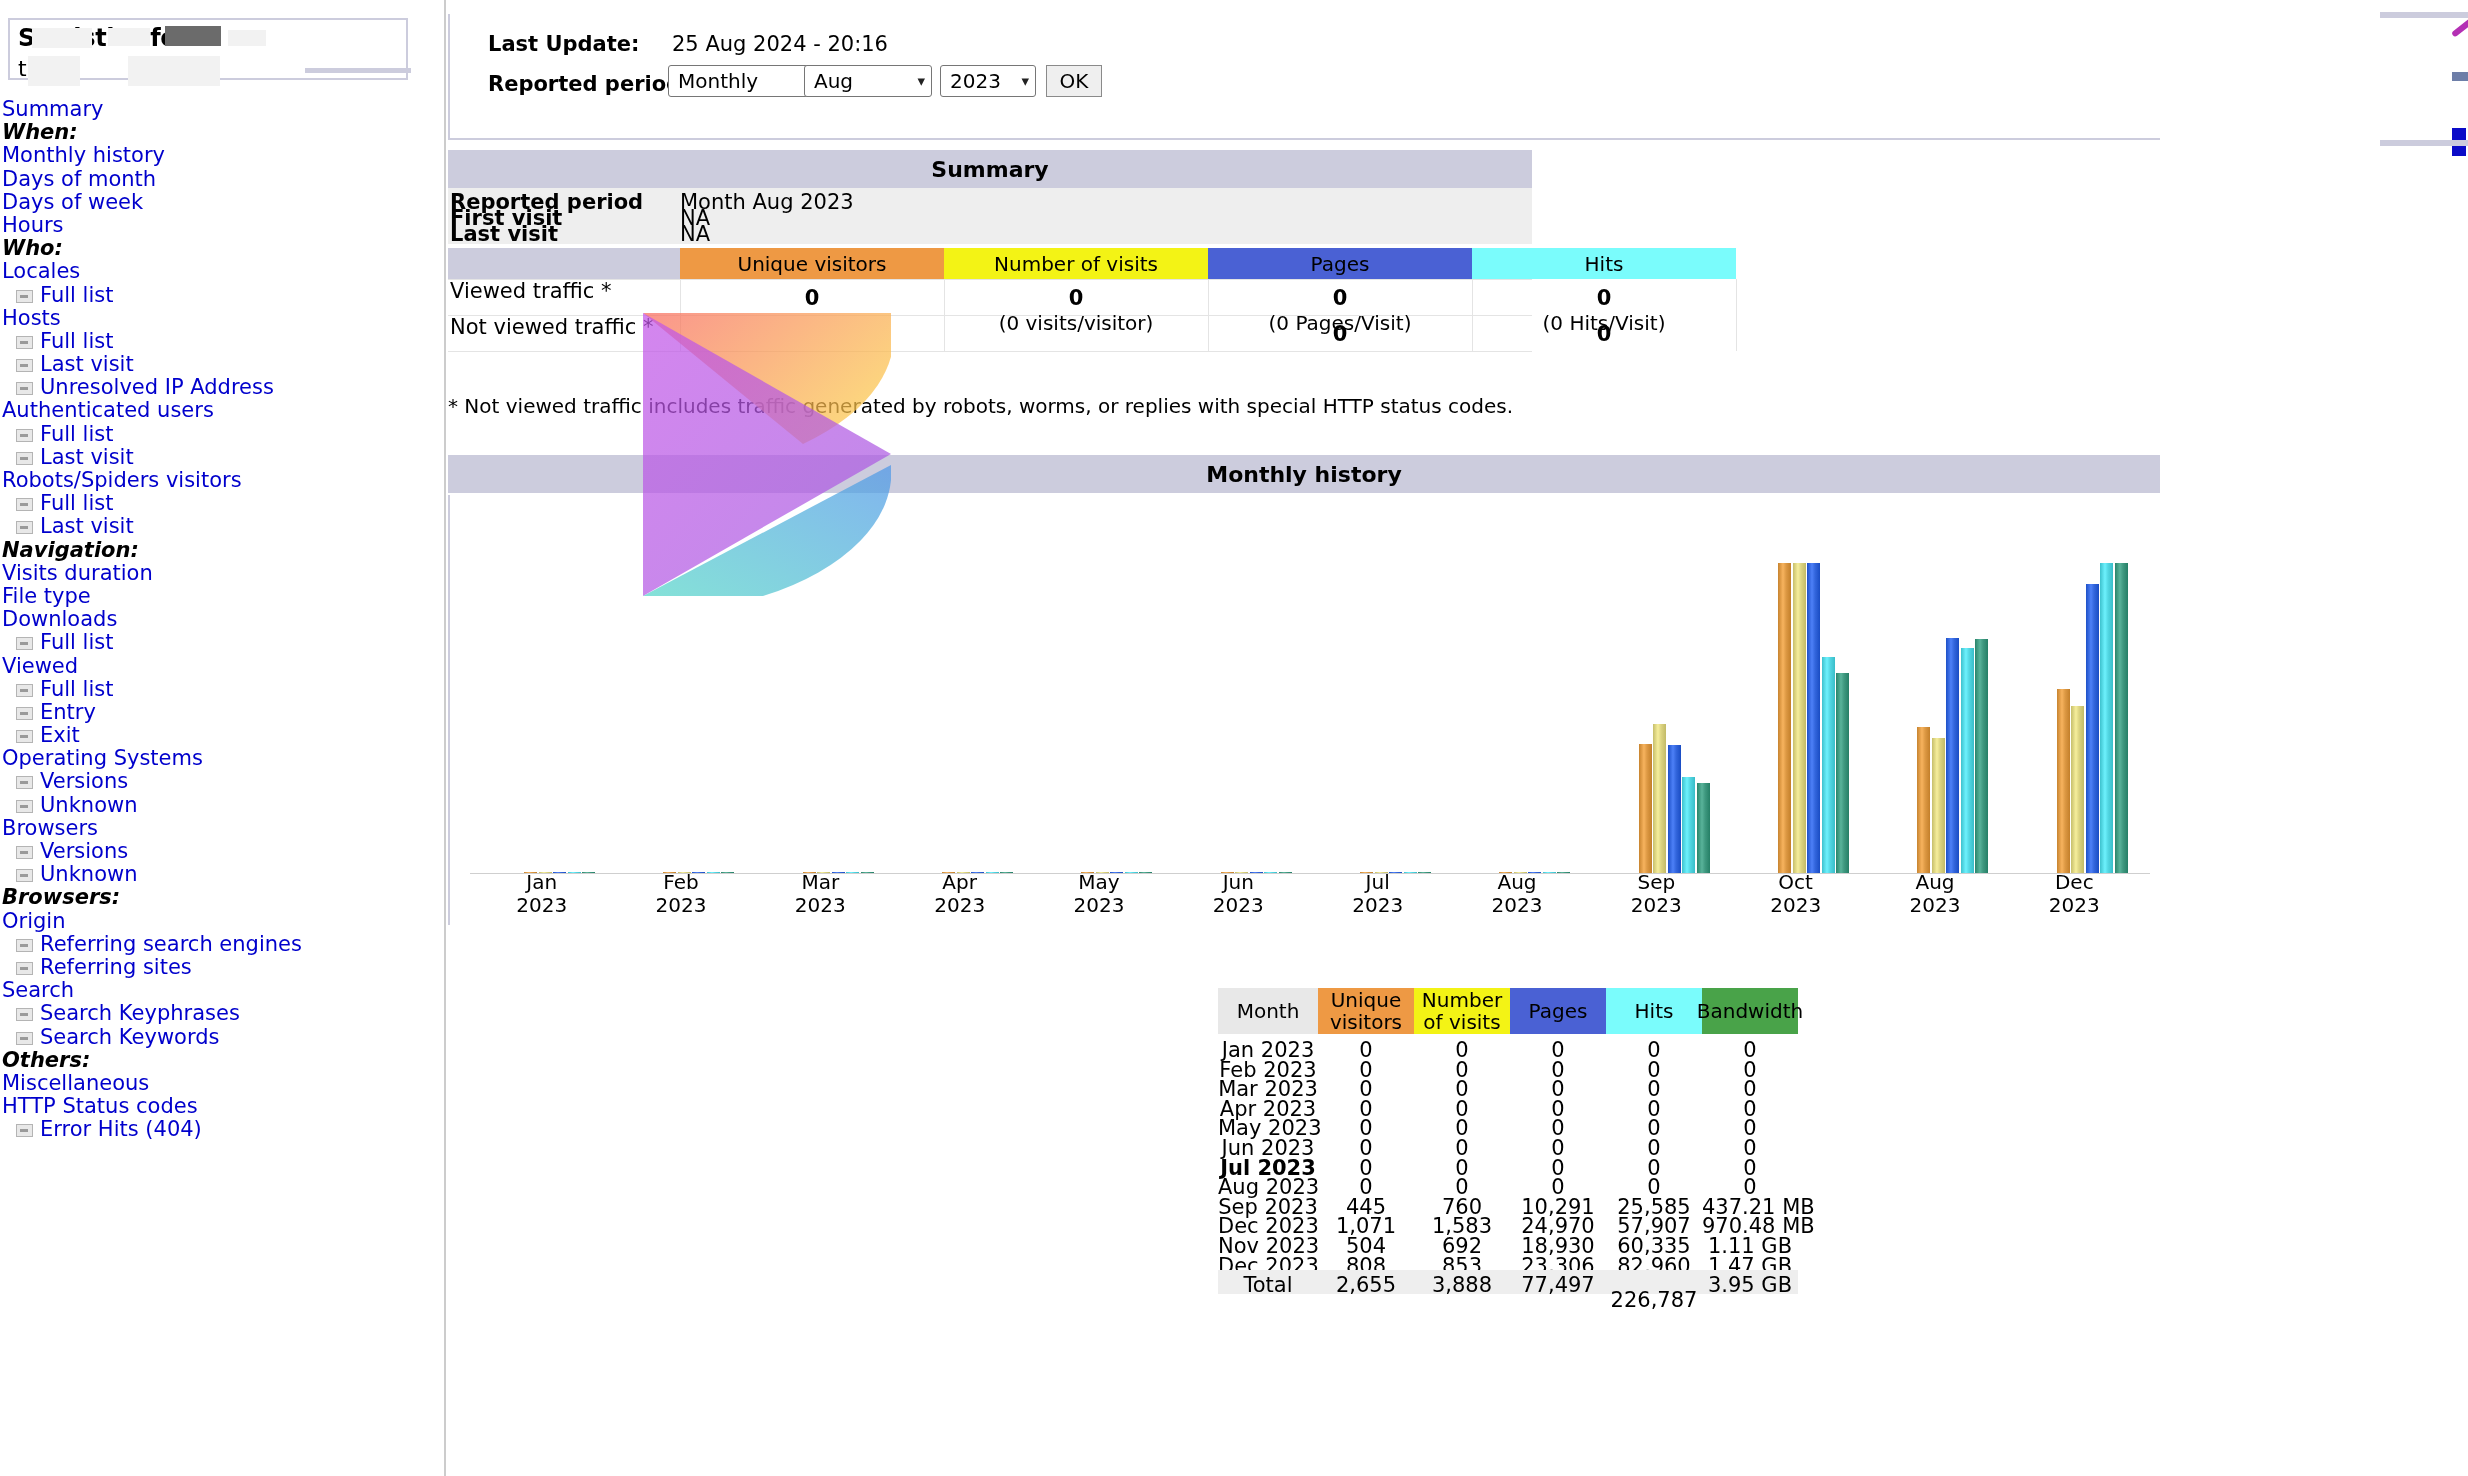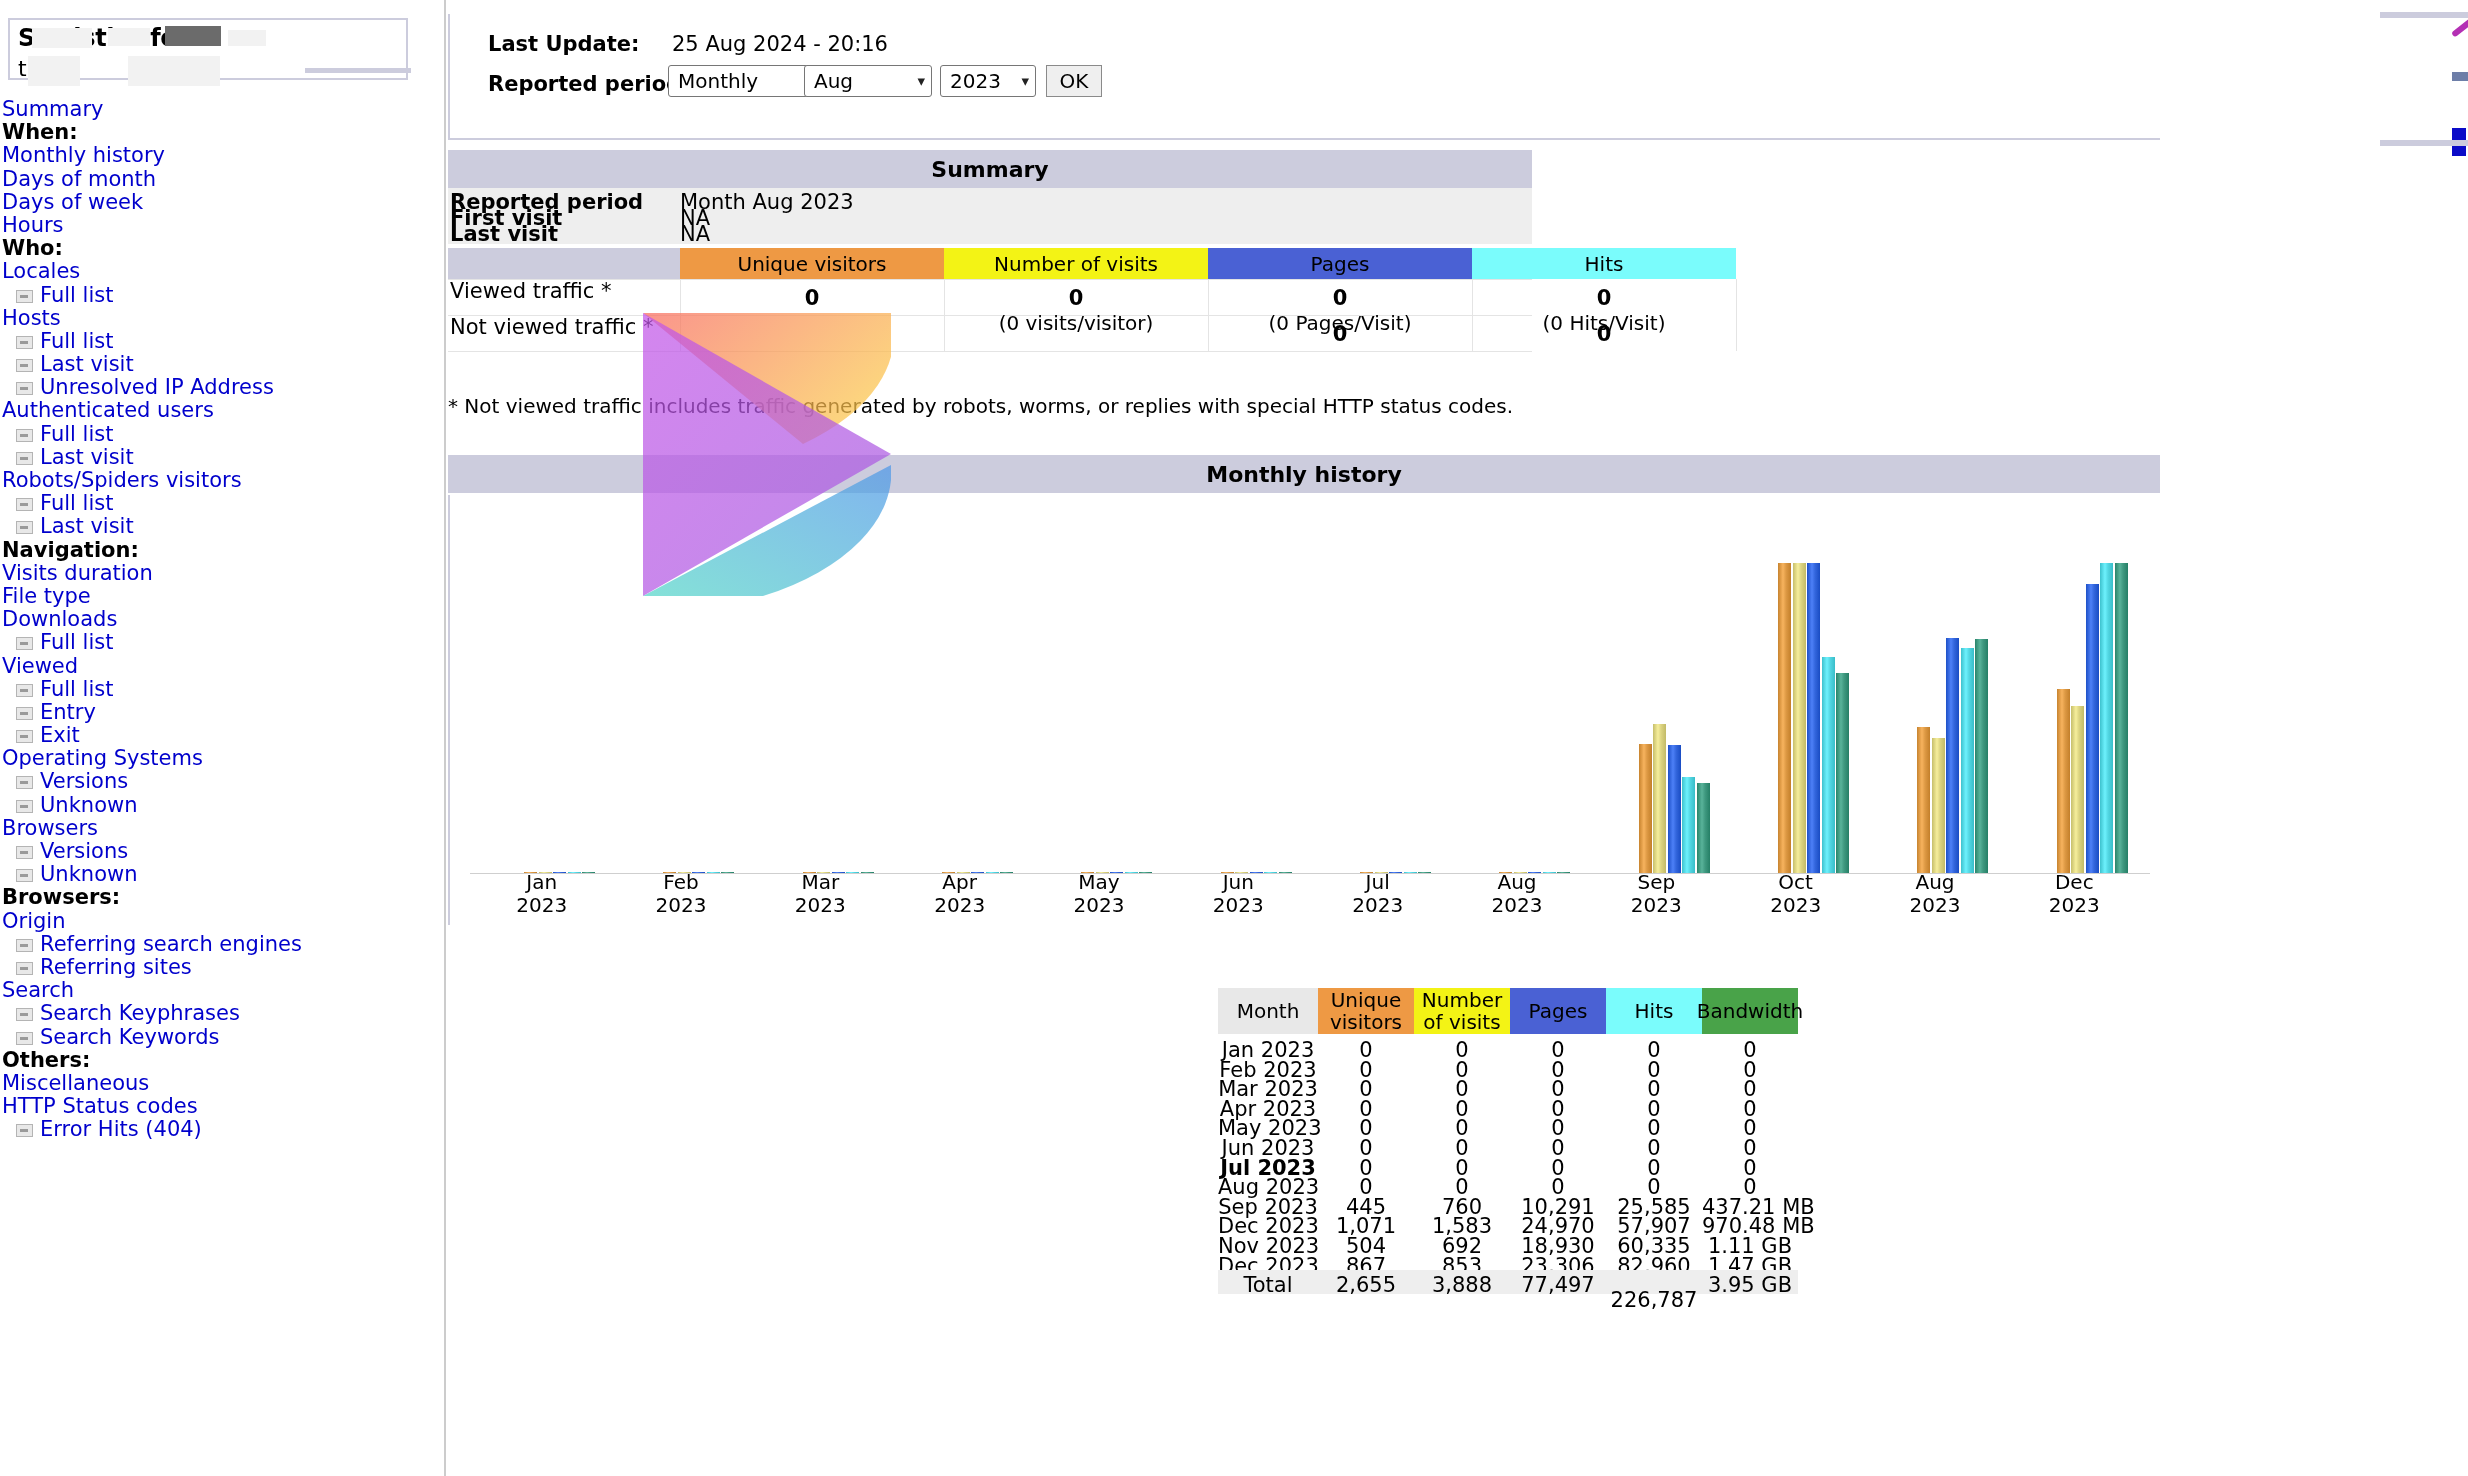--- a/index.html
+++ b/index.html
@@ -42,21 +42,21 @@
 
   #navlist {
     position: absolute; left: 0; top: 98px;
     width: 446px;
   }
   .nav-row {
     height: 23.2px; line-height: 23.2px;
     font-size: 21px; white-space: nowrap;
     padding-left: 2px;
   }
-  .nav-head { font-weight: bold; color: #000000; }
+  .nav-head { font-weight: bold; color: #000000; font-style: italic; }
   .nav-link { color: #0000cc; cursor: pointer; }
   .nav-sub { padding-left: 16px; }
   .mini-icon {
     display: inline-block; width: 17px; height: 13px;
     border: 1px solid #b4b4b4; background: #e8e8e8;
     vertical-align: -1px; margin-right: 7px; position: relative;
   }
   .mini-icon::after {
     content: ""; position: absolute; left: 3px; top: 4px;
     width: 8px; height: 3px; background: #9a9a9a;
@@ -512,21 +512,21 @@
           <div class="dt-cell" style="left: 292px; top: 226.4px; width: 96px;">24,970</div>
           <div class="dt-cell" style="left: 388px; top: 226.4px; width: 96px;">57,907</div>
           <div class="dt-cell" style="left: 484px; top: 226.4px; width: 96px;">970.48 MB</div>
           <div class="dt-cell" style="left: 0px; top: 246px; width: 100px;">Nov 2023</div>
           <div class="dt-cell" style="left: 100px; top: 246px; width: 96px;">504</div>
           <div class="dt-cell" style="left: 196px; top: 246px; width: 96px;">692</div>
           <div class="dt-cell" style="left: 292px; top: 246px; width: 96px;">18,930</div>
           <div class="dt-cell" style="left: 388px; top: 246px; width: 96px;">60,335</div>
           <div class="dt-cell" style="left: 484px; top: 246px; width: 96px;">1.11 GB</div>
           <div class="dt-cell" style="left: 0px; top: 265.6px; width: 100px;">Dec 2023</div>
-          <div class="dt-cell" style="left: 100px; top: 265.6px; width: 96px;">867</div>
+          <div class="dt-cell" style="left: 100px; top: 265.6px; width: 96px;">808</div>
           <div class="dt-cell" style="left: 196px; top: 265.6px; width: 96px;">853</div>
           <div class="dt-cell" style="left: 292px; top: 265.6px; width: 96px;">23,306</div>
           <div class="dt-cell" style="left: 388px; top: 265.6px; width: 96px;">82,960</div>
           <div class="dt-cell" style="left: 484px; top: 265.6px; width: 96px;">1.47 GB</div>
           <div class="dt-total-bg" style="left: 0px; top: 282.2px; width: 580px; height: 24px;"></div>
           <div class="dt-cell" style="left: 0px; top: 285.2px; width: 100px; text-align: center;">Total</div>
           <div class="dt-cell" style="left: 100px; top: 285.2px; width: 96px;">2,655</div>
           <div class="dt-cell" style="left: 196px; top: 285.2px; width: 96px;">3,888</div>
           <div class="dt-cell" style="left: 292px; top: 285.2px; width: 96px;">77,497</div>
           <div class="dt-cell" style="left: 388px; top: 300px; width: 96px;">226,787</div>

